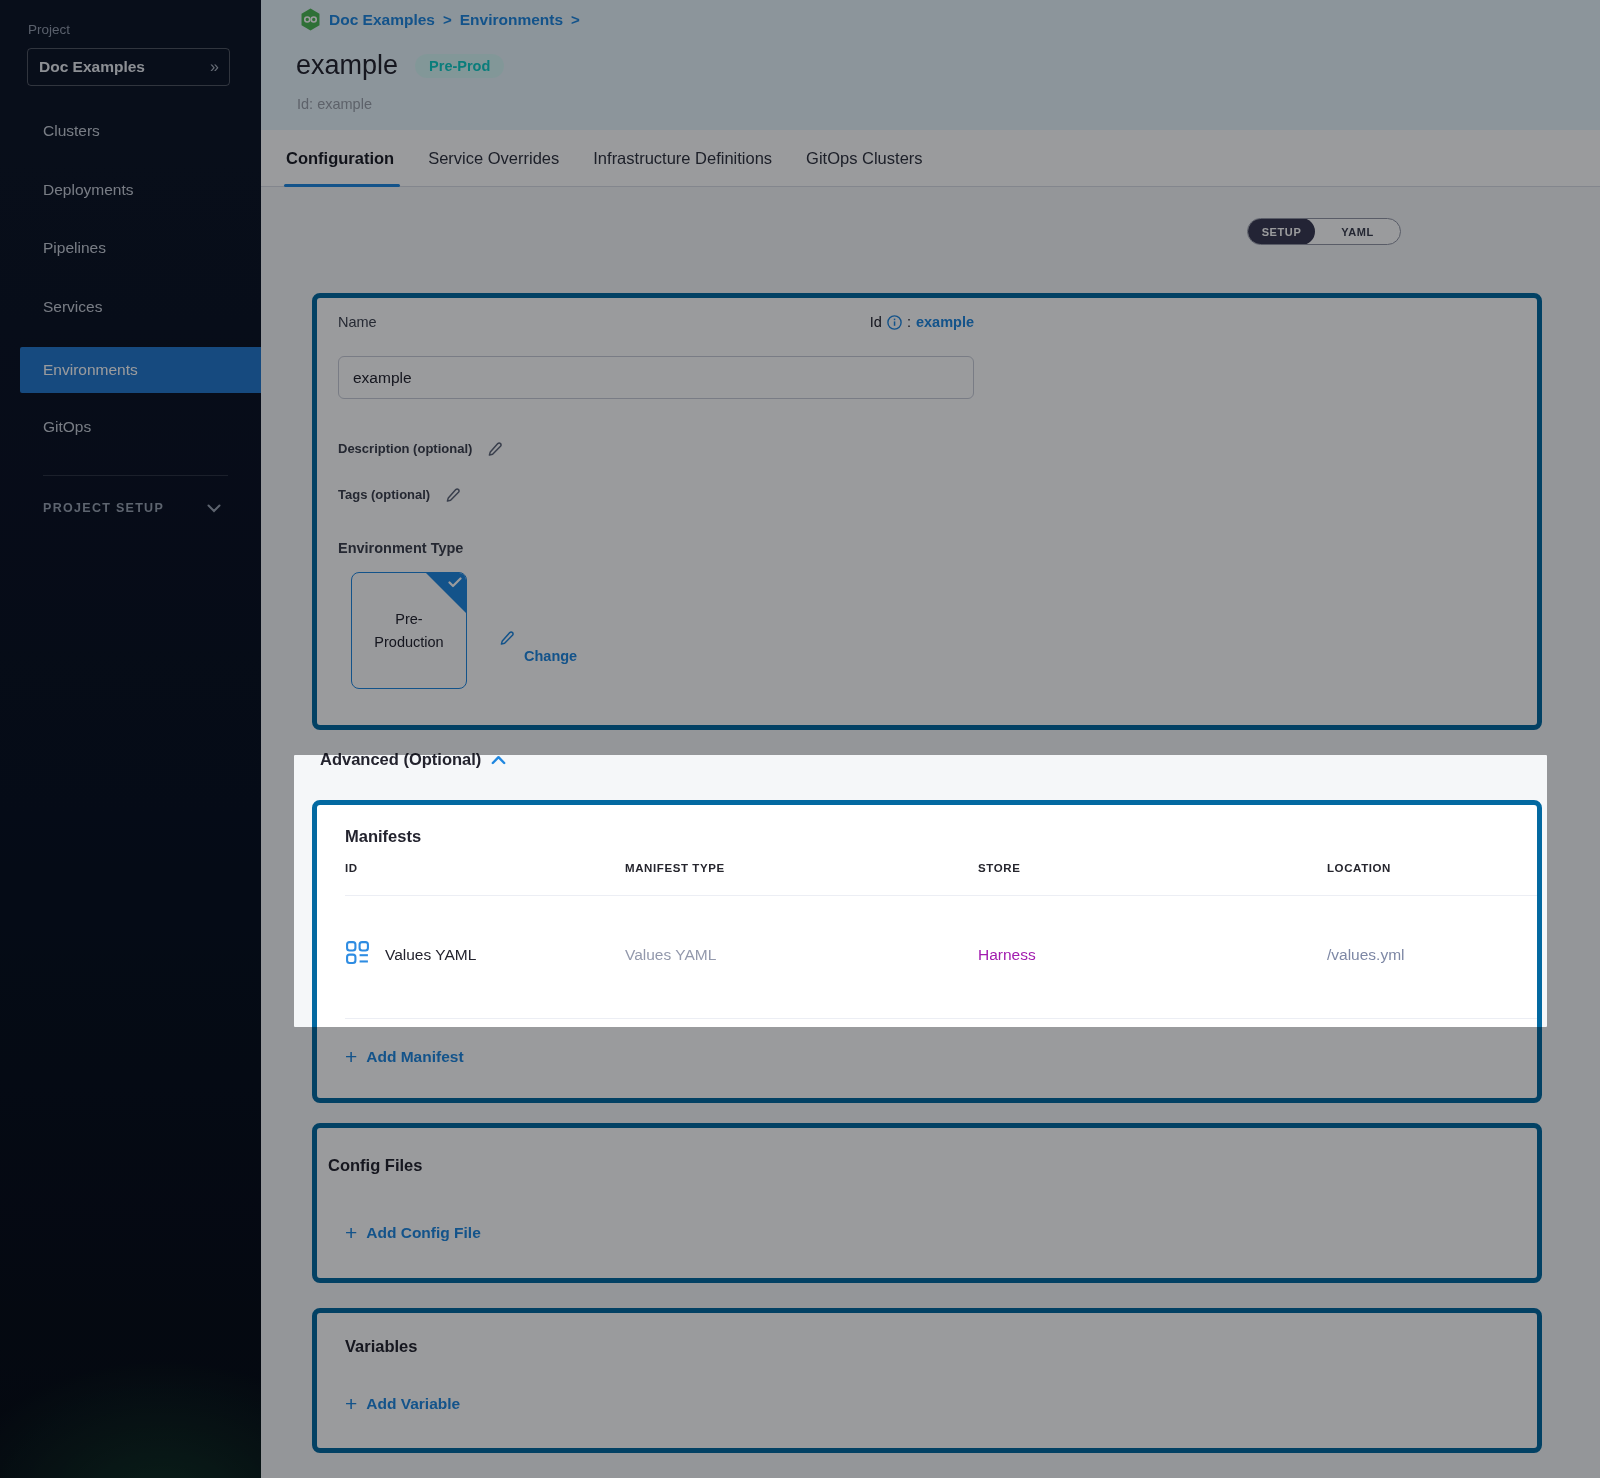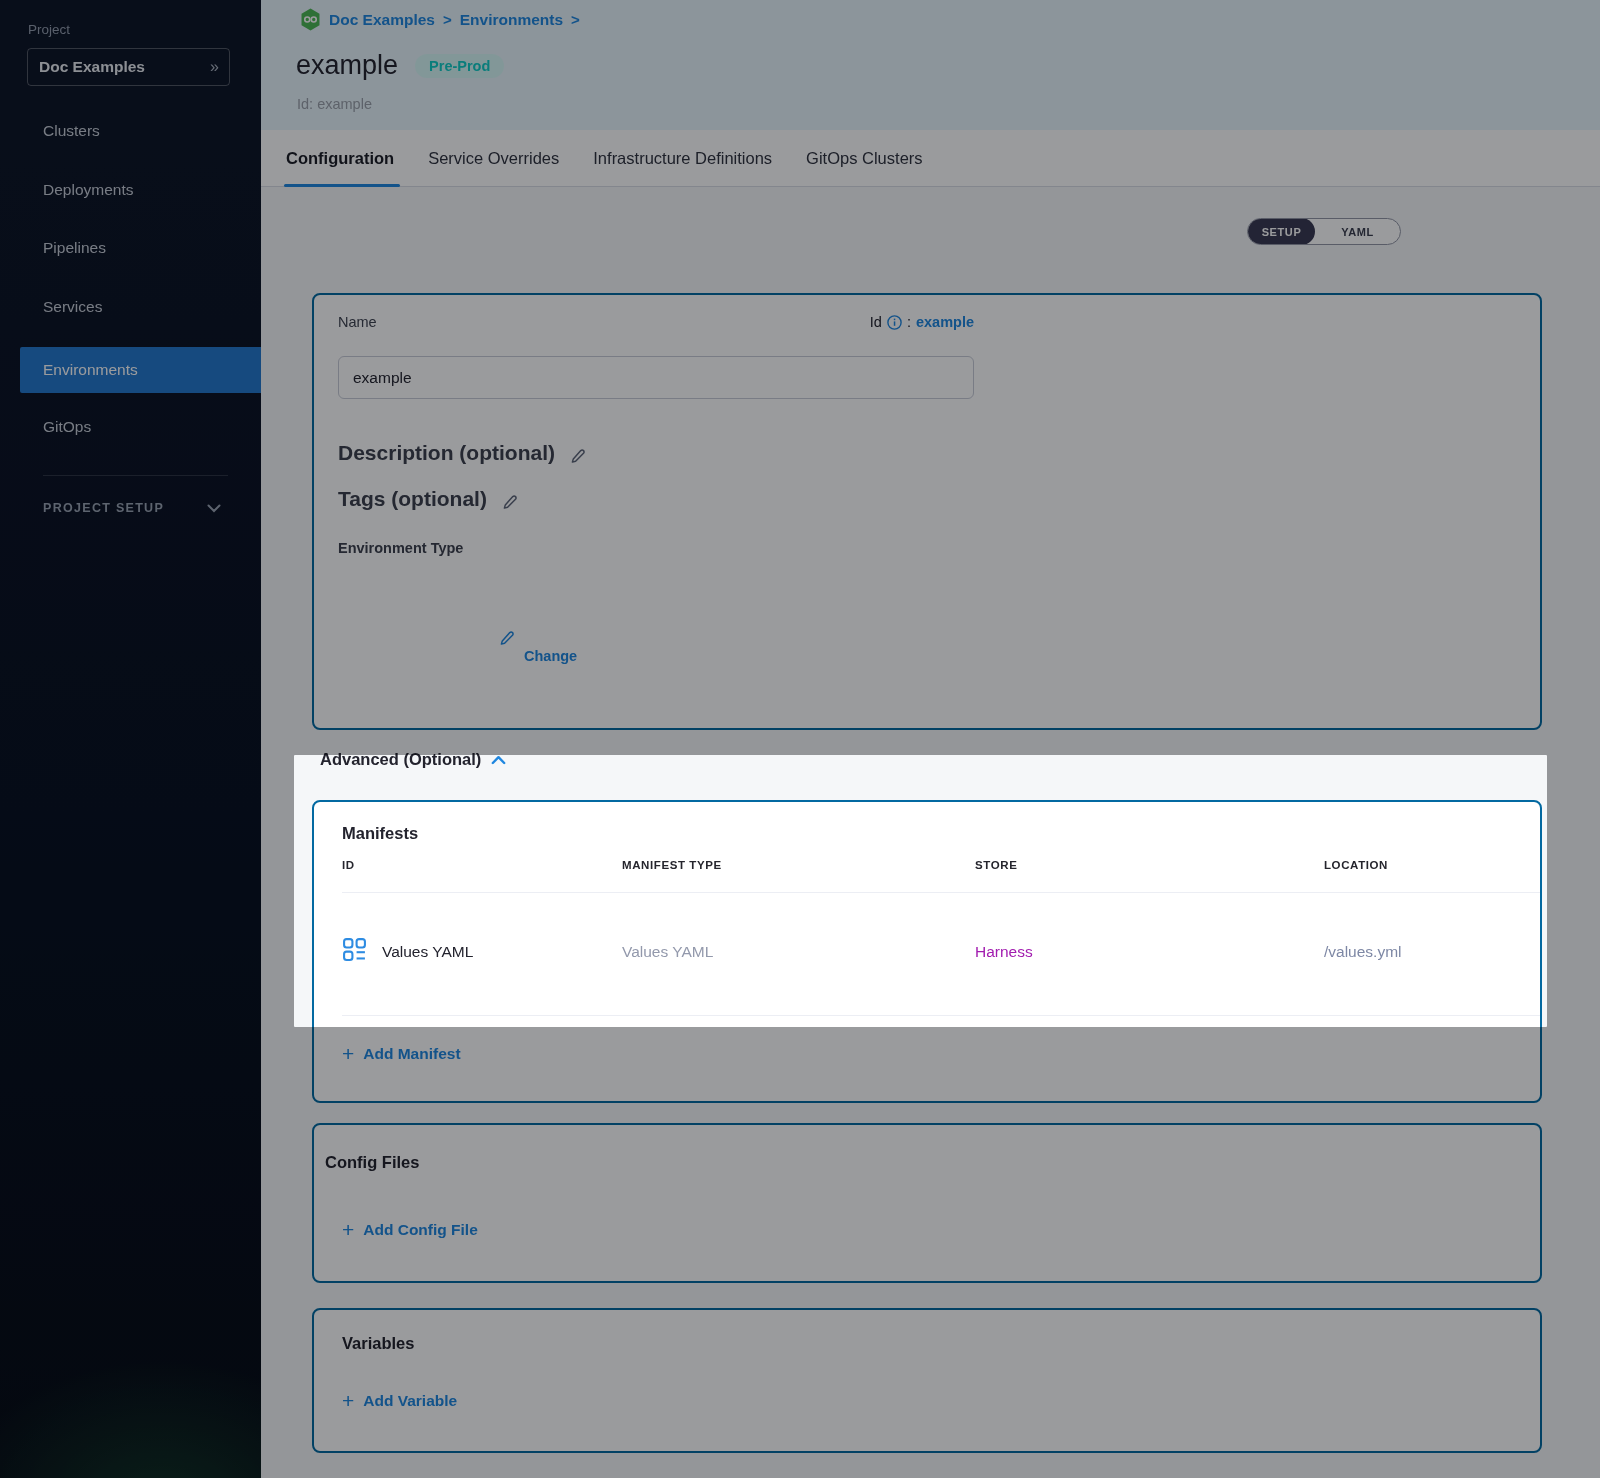--- a/index.html
+++ b/index.html
@@ -52,34 +52,34 @@
   
   .toggle { position:absolute; left:986px; top:218px; width:154px; height:27px; background:#ffffff;
     border:1px solid #9397a6; border-radius:14px; display:flex; align-items:center; overflow:hidden; cursor:pointer; }
   .tg-seg { height:27px; display:flex; align-items:center; justify-content:center;
     font-size:11px; font-weight:700; letter-spacing:.6px; }
   .tg-visual { width:67px; background:#3a3a52; color:#ffffff; border-radius:14px; }
   .tg-yaml { flex:1; color:#3a3d4d; }
 
   
   .card { position:absolute; left:51px; width:1230px; background:#ffffff;
-    border:2px solid #0369a1; border-radius:8px; }
+    border:5px solid #0369a1; border-radius:8px; }
   .form-card { top:293px; height:437px; }
 
   .name-row { position:absolute; left:77px; top:314px; width:636px; display:flex;
     justify-content:space-between; align-items:center; }
   .fld-label { font-size:14.5px; color:#3f4350; }
   .id-chip { display:flex; align-items:center; gap:5px; font-size:14.5px; }
   .id-chip .k { color:#23232e; }
   .id-chip .v { color:#1f87e0; font-weight:600; cursor:pointer; }
   .text-input { position:absolute; left:77px; top:356px; width:636px; height:43px; background:#ffffff;
     border:1px solid #c9ccd8; border-radius:6px; font-size:15.5px; color:#23232e; padding:0 14px;
     font-family:"Liberation Sans",sans-serif; }
-  .opt-row { position:absolute; left:77px; display:flex; align-items:flex-end; gap:15px;
-    font-size:21px; font-weight:700; color:#3c404d; }
+  .opt-row { position:absolute; left:77px; display:flex; align-items:flex-start; gap:15px;
+    font-size:13px; font-weight:700; color:#3c404d; }
   .env-type-label { position:absolute; left:77px; top:540px; font-size:14.5px; font-weight:700; color:#3c404d; }
   .env-card { position:absolute; left:90px; top:572px; width:116px; height:117px; background:#fdfdfe;
     border:1.6px solid #1f87e0; border-radius:8px; overflow:hidden; cursor:pointer;
     display:flex; align-items:center; justify-content:center; text-align:center; }
   .env-card .txt { font-size:14.5px; color:#23232e; line-height:1.55; }
   .env-corner { position:absolute; right:0; top:0; width:0; height:0;
     border-left:40px solid transparent; border-top:40px solid #1f87e0; }
   .env-check { position:absolute; right:4px; top:4px; }
   .change-row { position:absolute; left:238px; top:612px; display:flex; align-items:center; gap:8px; cursor:pointer; }
   .change-row .t { color:#1f87e0; font-size:14.5px; font-weight:700;margin-top:36px; }
@@ -226,20 +226,29 @@
     </div>
     <div class="opt-row" style="top:487px">
       <span>Tags (optional)</span>
       <span>
         <svg width="17" height="17" viewBox="0 0 17 17">
             <path d="M10.8 2.6 a1.9 1.9 0 0 1 2.7 2.7 L5.6 13.2 l-3.2 0.9 0.9-3.2 Z" fill="none" stroke="#5e6679" stroke-width="1.5" stroke-linejoin="round"></path>
           </svg>
       </span>
     </div>
     <div class="env-type-label">Environment Type</div>
+    <div class="env-card">
+      <span class="txt">Pre-<br>Production</span>
+      <span class="env-corner"></span>
+      <span class="env-check">
+        <svg width="14" height="11" viewBox="0 0 14 11">
+            <path d="M1.5 5.5 L5 9 L12.5 1.5" fill="none" stroke="#ffffff" stroke-width="2.2" stroke-linecap="round" stroke-linejoin="round"></path>
+          </svg>
+      </span>
+    </div>
     <div class="change-row">
       <span>
         <svg width="17" height="17" viewBox="0 0 17 17">
             <path d="M10.8 2.6 a1.9 1.9 0 0 1 2.7 2.7 L5.6 13.2 l-3.2 0.9 0.9-3.2 Z" fill="none" stroke="#1f87e0" stroke-width="1.5" stroke-linejoin="round"></path>
           </svg>
       </span>
       <span class="t">Change</span>
     </div>
 
     <div class="adv-hdr">

